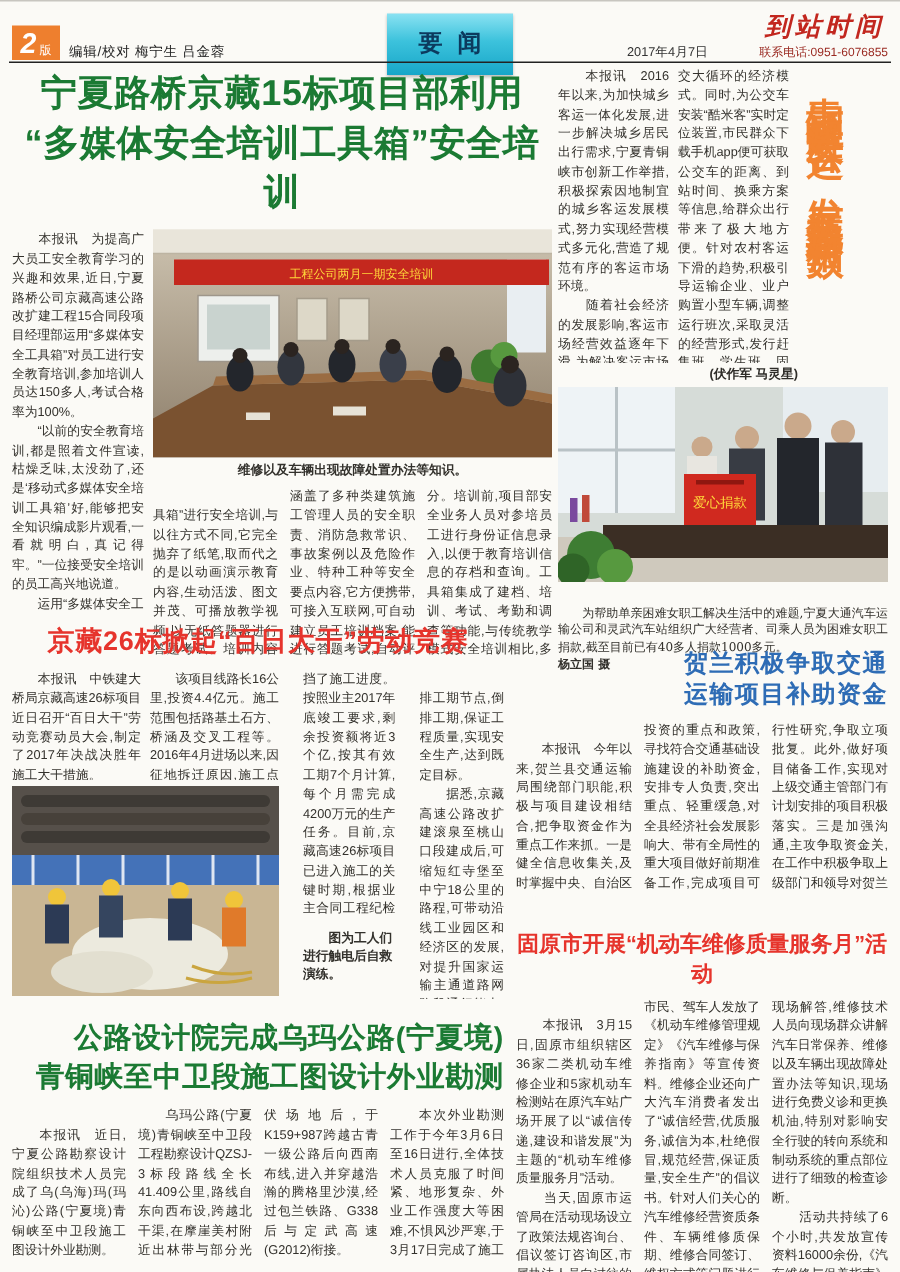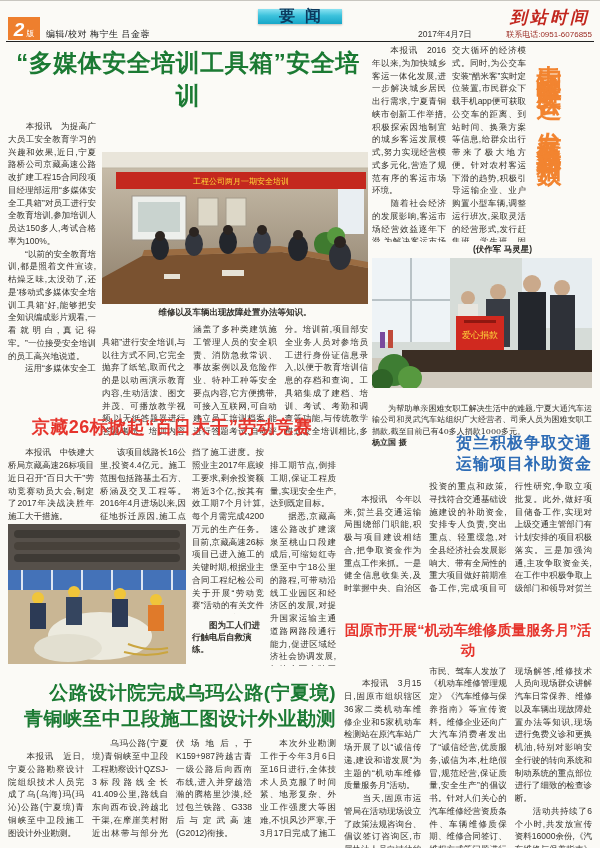--- a/index.html
+++ b/index.html
@@ -14,21 +14,21 @@
   #header{left:0;top:0;width:600px;height:42px;border-top:1px solid #c8c6c0;}
   #header .rule{position:absolute;left:6px;right:6px;top:40px;border-top:1.6px solid #222;}
   #pagenum-box{
     position:absolute;left:8px;top:16px;width:32px;height:23px;background:#ee7f2e;
     color:#fff;display:flex;align-items:flex-end;justify-content:center;gap:2px;
   }
   #pagenum-box .num{font-size:19px;font-weight:bold;font-style:italic;line-height:21px;}
   #pagenum-box .lbl{font-size:8px;line-height:12px;}
   #editors{position:absolute;left:46px;top:27px;font-size:9px;color:#222;letter-spacing:.5px;}
   #section-box{
-    position:absolute;left:258px;top:8px;width:84px;height:15px;
+    position:absolute;left:258px;top:8px;width:84px;height:41px;
     background:linear-gradient(#8ae2f2 0%,#3cc2dc 45%,#17a6c8 100%);
     display:flex;align-items:center;justify-content:center;
     box-shadow:0 1px 2px rgba(0,0,0,.25);
   }
   #section-box .txt{font-size:16px;font-weight:bold;color:#0c3a5e;letter-spacing:10px;padding-left:10px;}
   #date{position:absolute;left:418px;top:28px;font-size:8.5px;color:#333;}
   #brand{position:absolute;right:10px;top:5px;width:110px;text-align:right;
     font-family:"DejaVu Serif","Liberation Serif",serif;
     color:#c2271f;font-size:17px;font-weight:bold;font-style:italic;letter-spacing:3px;}
   #phone{position:absolute;right:8px;top:28px;font-size:8px;color:#9a2a22;}
@@ -36,37 +36,37 @@
   .prewrap{white-space:pre-line;}
   .bodytxt{font-size:8.5px;line-height:1.5;text-align:justify;color:#33312c;}
   .byline{font-weight:bold;}
   .caption{font-family:"DejaVu Serif","Liberation Serif",serif;font-weight:bold;font-size:8.5px;color:#33312c;}
   .colbox{overflow:hidden;}
   
   #a1{left:8px;top:46px;width:360px;}
   #a1 .headline{color:#1b7a33;font-weight:bold;font-size:24px;line-height:1.38;text-align:center;letter-spacing:.5px;}
   #a1 .content{display:flex;gap:6px;margin-top:8px;}
   #a1 .c1{width:88px;height:292px;}
-  #a1 .rightpart{width:266px;margin-top:32px;}
+  #a1 .rightpart{width:266px;}
   #a1 .cap{margin:3px 0 4px 0;text-align:center;}
   #a1 .cols3{column-count:3;column-gap:8px;height:118px;overflow:hidden;}
   
   #a2{left:372px;top:44px;width:220px;}
   #a2 .row{display:flex;gap:6px;height:198px;}
   #a2 .c{width:74px;height:198px;}
   #a2 .vtitle{writing-mode:vertical-rl;text-orientation:upright;
     font-size:25px;font-weight:bold;color:#f28430;line-height:1.18;letter-spacing:5px;height:204px;margin-left:2px;}
   #a2 .byline-row{text-align:right;font-size:8.5px;margin:2px 22px 2px 0;width:160px;}
   #a2 .cap{font-size:8px;line-height:1.45;text-align:justify;margin-top:3px;
     font-family:"DejaVu Serif","Liberation Serif",serif;color:#33312c;}
   #a2 .credit{font-weight:bold;white-space:nowrap;}
   
   #a3{left:8px;top:416px;width:328px;}
   #a3 .headline{color:#e6342c;font-weight:bold;font-size:18px;text-align:center;letter-spacing:.5px;line-height:1.3;}
-  #a3 .content{display:flex;gap:6px;margin-top:7px;}
+  #a3 .content{display:flex;gap:16px;margin-top:7px;}
   #a3 .leftgrp{width:178px;}
   #a3 .twocol{display:flex;gap:6px;height:74px;}
   #a3 .twocol .c{width:86px;height:74px;}
   #a3 .c3wrap{width:72px;}
   #a3 .c3{height:168px;}
   #a3 .c3cap{margin-top:6px;}
   #a3 .c4{width:66px;height:220px;}
   
   #a4{left:344px;top:432px;width:248px;}
   #a4 .headline{color:#2e6cb5;font-weight:bold;font-size:16px;line-height:1.32;text-align:right;letter-spacing:1px;}
@@ -94,20 +94,21 @@
     <span class="txt">要闻</span>
   </div>
   <div id="date">2017年4月7日</div>
   <div id="brand">到站时间</div>
   <div id="phone">联系电话:0951-6076855</div>
   <div class="rule"></div>
 </div>
 
 <div id="a1" class="abs">
   <div class="headline">
+    <div>宁夏路桥京藏15标项目部利用</div>
     <div>“多媒体安全培训工具箱”安全培训</div>
   </div>
   <div class="content">
     <div class="c1 colbox bodytxt prewrap">　　本报讯　为提高广大员工安全教育学习的兴趣和效果,近日,宁夏路桥公司京藏高速公路改扩建工程15合同段项目经理部运用“多媒体安全工具箱”对员工进行安全教育培训,参加培训人员达150多人,考试合格率为100%。
 　　“以前的安全教育培训,都是照着文件宣读,枯燥乏味,太没劲了,还是‘移动式多媒体安全培训工具箱’好,能够把安全知识编成影片观看,一看就明白,真记得牢。”一位接受安全培训的员工高兴地说道。
 　　运用“多媒体安全工</div>
     <div class="rightpart">
       <svg width="266" height="152" viewBox="0 0 266 152">
         <defs>
           <linearGradient id="wall1" x1="0" y1="0" x2="0" y2="1">

